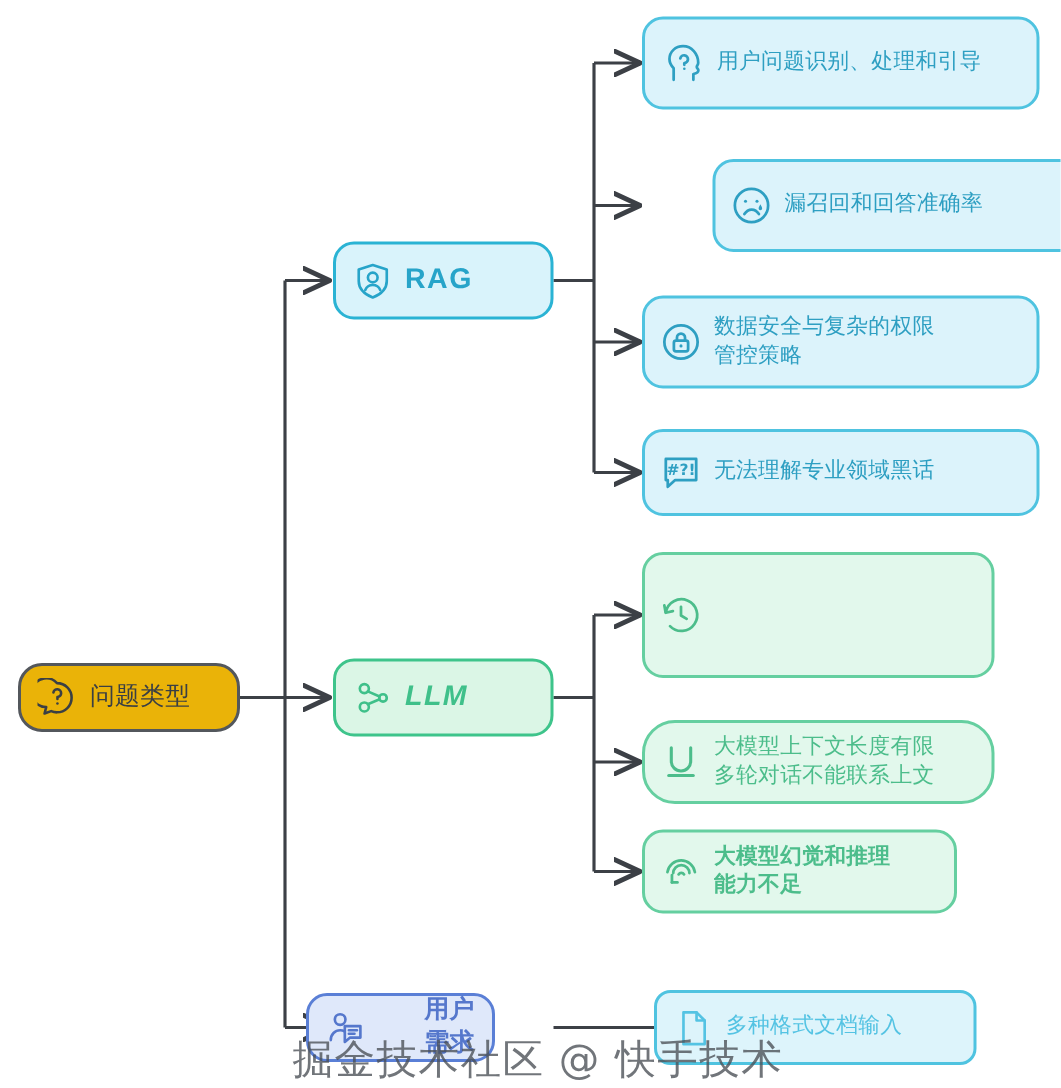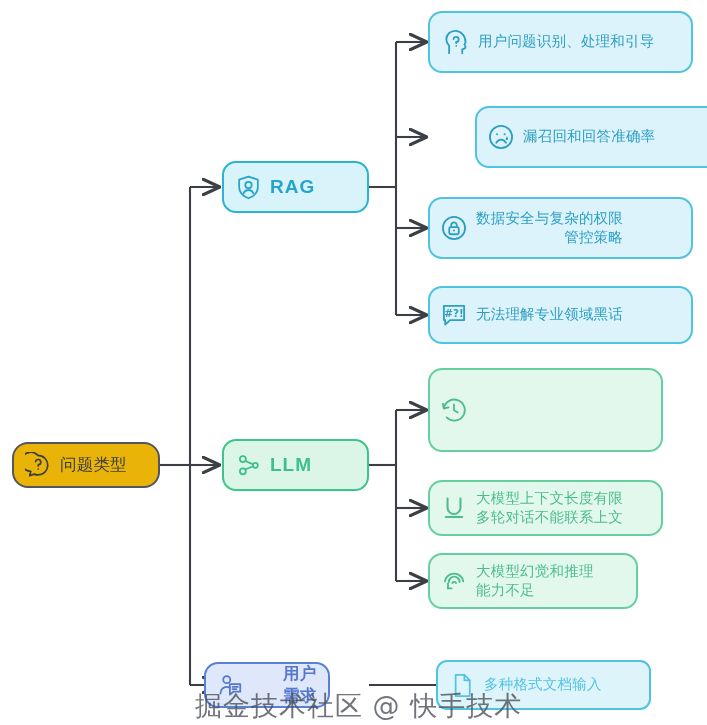--- a/index.html
+++ b/index.html
@@ -44,21 +44,21 @@
   .n-root .lbl { color: #3a3f44; font-size: 16.5px; font-weight: 500; }
 
   
   .n-blue-hd { background: #d9f3fb; border-color: #2ab3d4; }
   .n-blue-hd .lbl { color: #27a4c9; font-size: 19px; font-weight: 600; letter-spacing: 1px; }
   .n-blue { background: #dcf3fb; border-color: #4fc3e0; }
   .n-blue .lbl { color: #2e9fc2; }
 
   
   .n-green-hd { background: #dbf6e6; border-color: #3ec48b; }
-  .n-green-hd .lbl { color: #3fc08a; font-size: 19px; font-weight: 600; letter-spacing: 1px; }
+  .n-green-hd .lbl { color: #3fc08a; font-size: 19px; font-weight: 600; letter-spacing: 1px; font-style: italic; }
   .n-green { background: #e2f8ec; border-color: #65cfa0; }
   .n-green .lbl { color: #4cbd8b; }
 
   
   .n-indigo-hd { background: #dfe8fa; border-color: #5a7fd6; }
   .n-indigo-hd .lbl { color: #5577cc; font-size: 16.5px; font-weight: 600; }
   .n-cyan { background: #ddf4fb; border-color: #4fc3e0; border-radius: 11px; }
   .n-cyan .lbl { color: #54c3e3; }
 
   
@@ -150,21 +150,21 @@
         <circle cx="13" cy="13" r="10.3"></circle>
         <circle cx="9.3" cy="10.4" r="0.95" fill="#2e9fc2" stroke="none"></circle>
         <circle cx="16.4" cy="10.4" r="0.95" fill="#2e9fc2" stroke="none"></circle>
         <path d="M8.6,18.3c1.2,-1.9 2.7,-2.8 4.5,-2.8 1.8,0 3.3,0.9 4.5,2.8"></path>
         <path d="M18.5,12.2c0.7,1.3 1.1,2 1.1,2.6a1.1,1.1 0 0,1 -2.2,0c0,-0.6 0.4,-1.3 1.1,-2.6z" fill="#2e9fc2" stroke="none"></path>
       </svg>
     </span>
     <span class="lbl">漏召回和回答准确率</span>
   </div>
 
-  <div class="node n-blue" style="left:428px; top:197px; width:265px; height:62px;text-align:right;">
+  <div class="node n-blue" style="left:428px; top:197px; width:265px; height:62px;">
     <span class="ico">
       <svg width="28" height="28" viewBox="0 0 26 26" fill="none" stroke="#2e9fc2" stroke-width="1.7" stroke-linecap="round" stroke-linejoin="round">
         <circle cx="13" cy="13" r="10.3"></circle>
         <rect x="8.6" y="12.2" width="8.8" height="6.6" rx="1.3"></rect>
         <path d="M10.5,12.2v-1.9a2.5,2.5 0 0,1 5,0v1.9"></path>
         <circle cx="13" cy="15.4" r="0.95" fill="#2e9fc2" stroke="none"></circle>
       </svg>
     </span>
     <span class="lbl">数据安全与复杂的权限
 管控策略</span>
@@ -196,32 +196,32 @@
   <div class="node n-green" style="left:428px; top:368px; width:235px; height:84px;">
     <span class="ico">
       <svg width="30" height="30" viewBox="0 0 26 26" fill="none" stroke="#4cbd8b" stroke-width="1.7" stroke-linecap="round" stroke-linejoin="round">
         <path d="M3.6,11.3a9.8,9.8 0 1,1 2.6,8.6"></path>
         <path d="M2.7,7.1 L3.5,11.6 L8,10.6"></path>
         <path d="M13,7.9v5.4l3.5,2.1"></path>
       </svg>
     </span>
   </div>
 
-  <div class="node n-green" style="left:428px; top:480px; width:235px; height:56px;">
+  <div class="node n-green" style="left:428px; top:480px; width:235px; height:56px;border-radius:22px;">
     <span class="ico">
       <svg width="28" height="28" viewBox="0 0 26 26" fill="none" stroke="#4cbd8b" stroke-width="1.9" stroke-linecap="round" stroke-linejoin="round">
         <path d="M7,4.2v8.4a6,6 0 0,0 12,0V4.2"></path>
         <path d="M5.4,21.4h15.2"></path>
       </svg>
     </span>
     <span class="lbl">大模型上下文长度有限
 多轮对话不能联系上文</span>
   </div>
 
-  <div class="node n-green" style="left:428px; top:553px; width:210px; height:56px;">
+  <div class="node n-green" style="left:428px; top:553px; width:210px; height:56px;font-weight:bold;">
     <span class="ico">
       <svg width="28" height="28" viewBox="0 0 26 26" fill="none" stroke="#4cbd8b" stroke-width="1.7" stroke-linecap="round" stroke-linejoin="round">
         <path d="M4.6,13.4a8.6,8.6 0 0,1 17,0"></path>
         <path d="M8.2,14a5,5 0 0,1 10,0"></path>
         <path d="M11.5,14.8a2,2 0 0,1 3.4,0"></path>
         <path d="M7.4,15.2v4.6"></path>
         <path d="M7.4,19.8h3.4"></path>
       </svg>
     </span>
     <span class="lbl">大模型幻觉和推理

